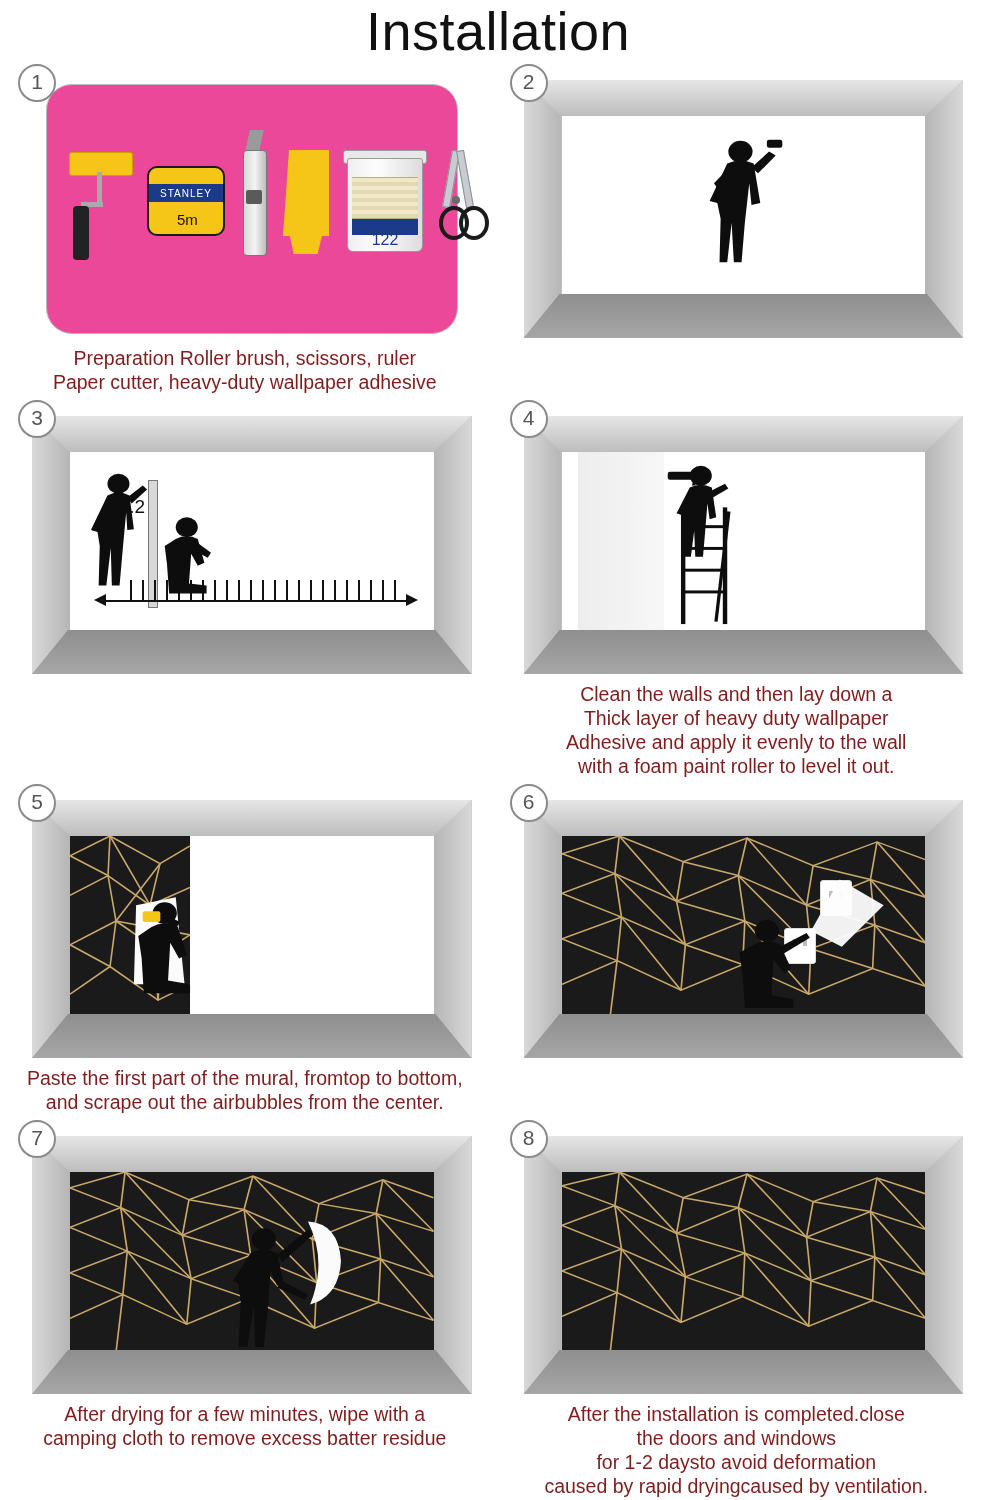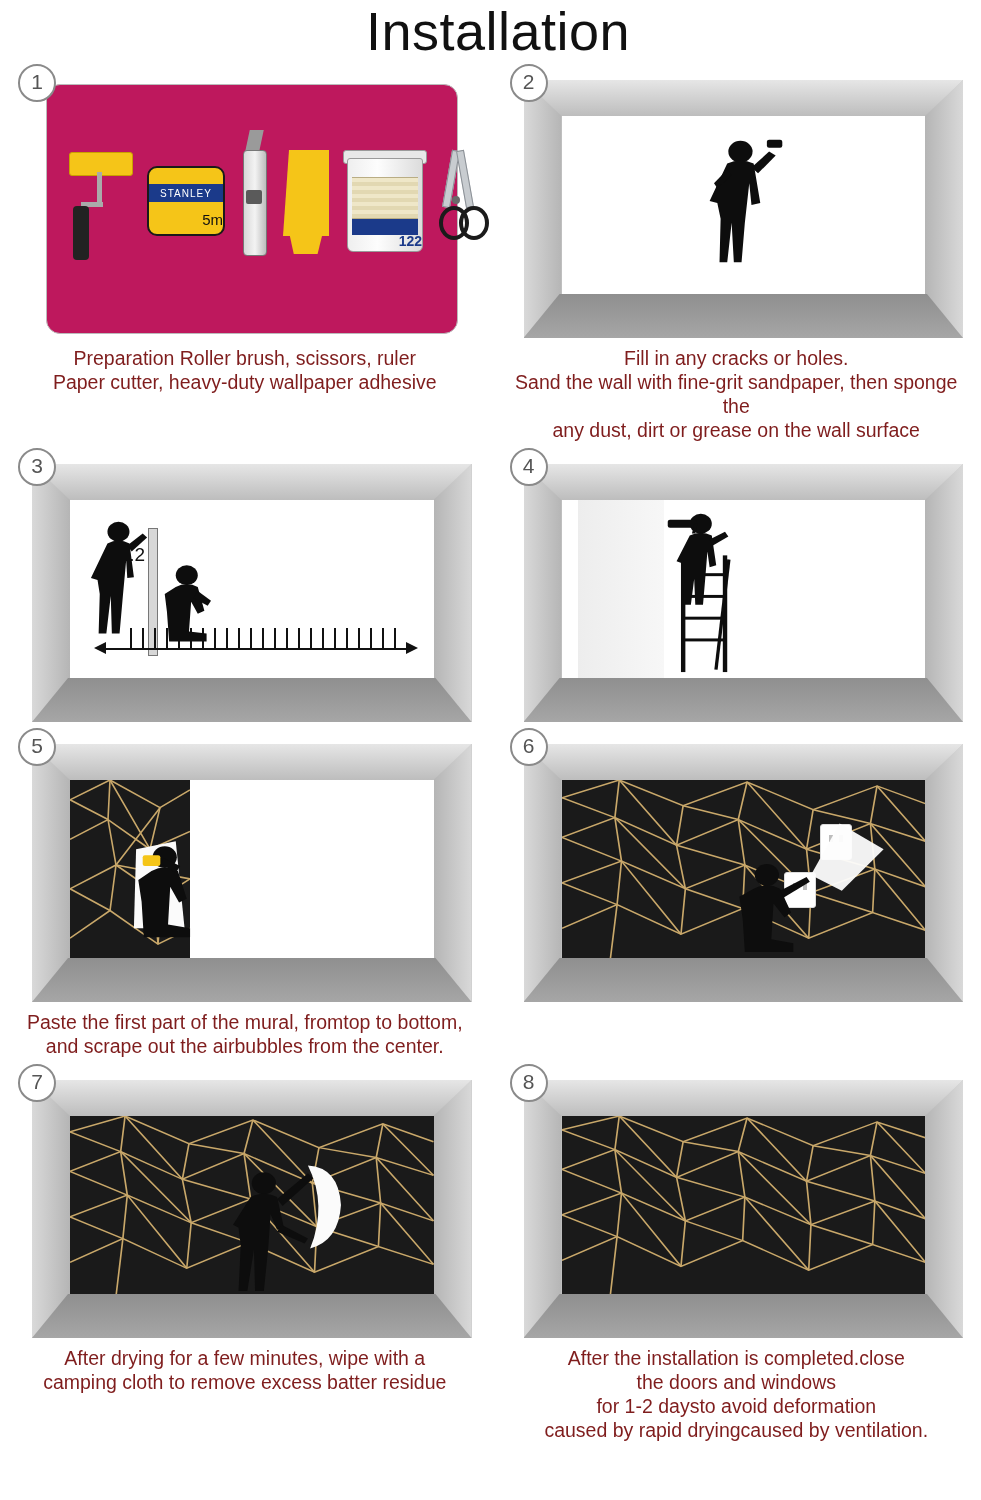--- a/index.html
+++ b/index.html
@@ -112,22 +112,22 @@
     white-space: pre-line;
     font-family: "Liberation Sans", sans-serif;
     color: #7f1d1d;
   }
 
   
   .tools-box {
     position: absolute;
     left: 14px; right: 14px; top: 4px; bottom: 4px;
     border: 1px solid #bbb;
-    border-radius: 14px;
-    background: #be185d;
+    border-radius: 26px;
+    background: #ec4899;
   }
   .tools {
     position: absolute;
     left: 0; right: 0; top: 50%;
     transform: translateY(-50%);
     height: 130px;
   }
 
   
   .roller-head {
@@ -155,22 +155,23 @@
     background: #f5c518; border: 2px solid #1a1a1a; border-radius: 10px;
   }
   .tape-band {
     position: absolute; left: 0; top: 16px; width: 100%; height: 18px;
     background: #1b3a8a;
     display: flex; align-items: center; justify-content: center;
   }
   .tape-band span { color: #fff; font-size: 10px; letter-spacing: 1px; font-family: "Liberation Sans", sans-serif;}
   .tape-5m {
     position: absolute; left: 0; right: 0; bottom: 6px;
-    text-align: right; font-size: 15px; color: #111;
+    text-align: left; font-size: 15px; color: #111;
     font-family: "Liberation Sans", sans-serif;
+    padding-left: 28px;
   }
 
   
   .cutter-body {
     position: absolute; left: 196px; top: 6px;
     width: 22px; height: 104px;
     background: linear-gradient(90deg, #d8d8d8, #f3f3f3, #bdbdbd);
     border: 1px solid #777; border-radius: 4px;
   }
   .cutter-blade {
@@ -210,22 +211,22 @@
   .bucket-label {
     position: absolute; left: 4px; top: 18px; right: 4px; height: 40px;
     background: repeating-linear-gradient(180deg, #efe7c8 0 4px, #e2d8b2 4px 8px);
     border-top: 1px solid #b9ad84; border-bottom: 1px solid #b9ad84;
   }
   .bucket-band {
     position: absolute; left: 4px; bottom: 16px; right: 4px; height: 16px;
     background: #1b3a8a;
   }
   .bucket-num {
-    position: absolute; left: 0; right: 0; bottom: 2px; text-align: right;
-    font-size: 14px; color: #1b3a8a; font-family: "Liberation Sans", sans-serif; font-weight: bold;
+    position: absolute; left: 0; right: 0; bottom: 2px; text-align: center;
+    font-size: 16px; color: #1b3a8a; font-family: "Liberation Sans", sans-serif;
   }
 
   
   .sc-blade1, .sc-blade2 {
     position: absolute; width: 6px; height: 56px; background: #c8ccd0;
     border: 1px solid #8b9096;
   }
   .sc-blade1 { left: 400px; top: 6px; transform: rotate(10deg); }
   .sc-blade2 { left: 414px; top: 6px; transform: rotate(-10deg); }
   .sc-ring1, .sc-ring2 {
@@ -353,23 +354,20 @@
               <circle cx="162" cy="36" r="11"></circle>
               <path d="M150 48 q12 -6 24 0 l6 40 -8 2 -2 -22 -4 40 -3 40 -7 0 -2 -40 -4 40 -7 0 1 -44 -3 -16 -7 -2 z"></path>
               <path d="M172 52 l16 -16 6 4 -16 18 z"></path>
               <rect x="186" y="24" width="14" height="8" rx="2"></rect>
               <path d="M150 54 l-12 14 3 5 13 -13 z"></path>
             </g>
           </svg>
         </div>
       </div>
     </div>
-    <div class="caption">Fill in any cracks or holes.
-Sand the wall with fine-grit sandpaper, then sponge the
-any dust, dirt or grease on the wall surface</div>
   </div>
 
   <div class="step">
     <div class="badge">3</div>
     <div class="scene">
       <div class="room">
         <div class="room-left"></div>
         <div class="room-right"></div>
         <div class="wall">
           <div class="measure-label">21.2</div>
@@ -417,20 +415,24 @@
               <circle cx="126" cy="24" r="10"></circle>
               <path d="M116 36 q10 -6 20 0 l4 30 -6 2 -2 -16 -2 28 -2 26 -7 0 -1 -26 -3 26 -7 0 1 -28 -2 -14 -5 -2 z"></path>
               <path d="M134 40 l14 -8 3 5 -14 9 z"></path>
               <rect x="96" y="20" width="26" height="8" rx="2"></rect>
               <path d="M120 24 l-2 10 3 0 2 -10 z"></path>
             </g>
           </svg>
         </div>
       </div>
     </div>
+    <div class="caption">Clean the walls and then lay down a
+Thick layer of heavy duty wallpaper
+Adhesive and apply it evenly to the wall
+with a foam paint roller to level it out.</div>
   </div>
 
   <div class="step">
     <div class="badge">5</div>
     <div class="scene">
       <div class="room">
         <div class="room-left"></div>
         <div class="room-right"></div>
         <div class="wall">
           <div style="position:absolute;left:0;top:0;bottom:0;width:120px;overflow:hidden">

